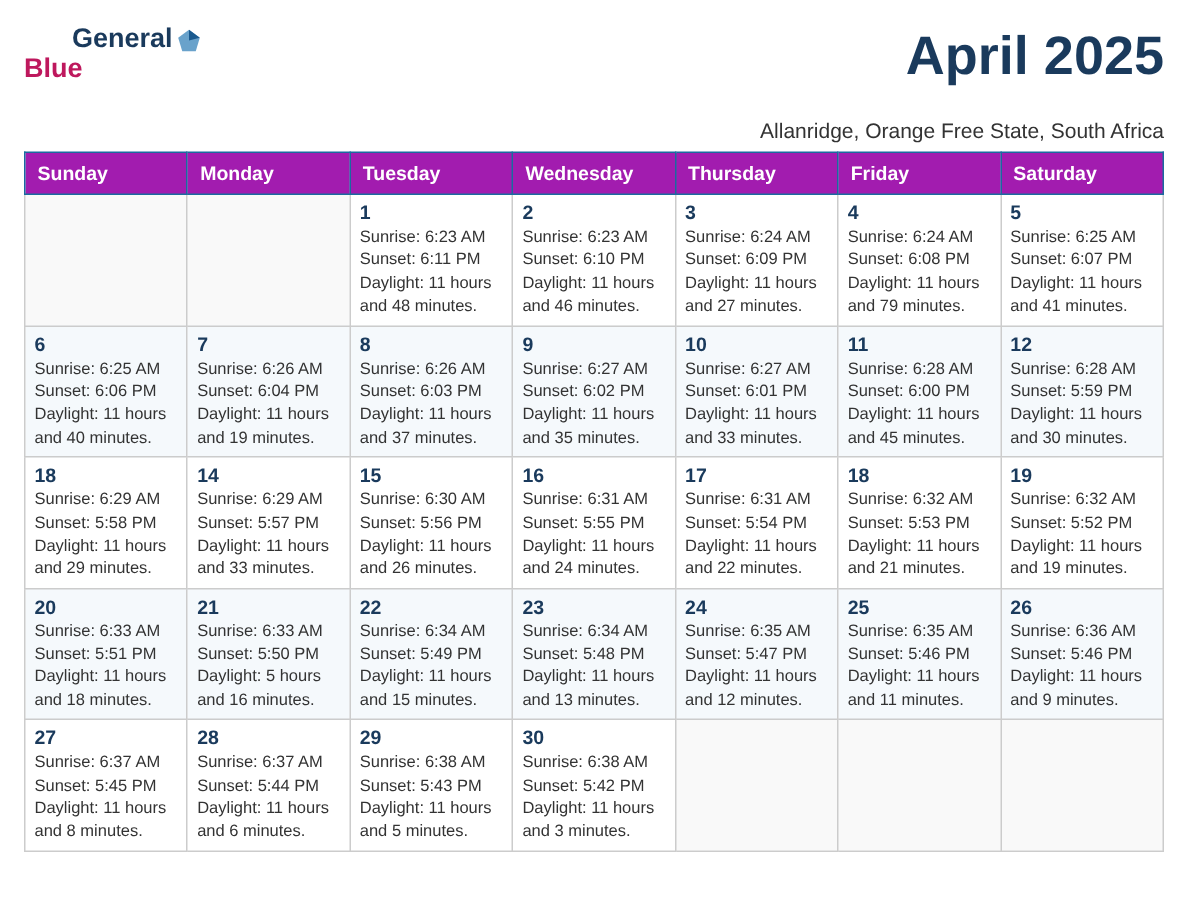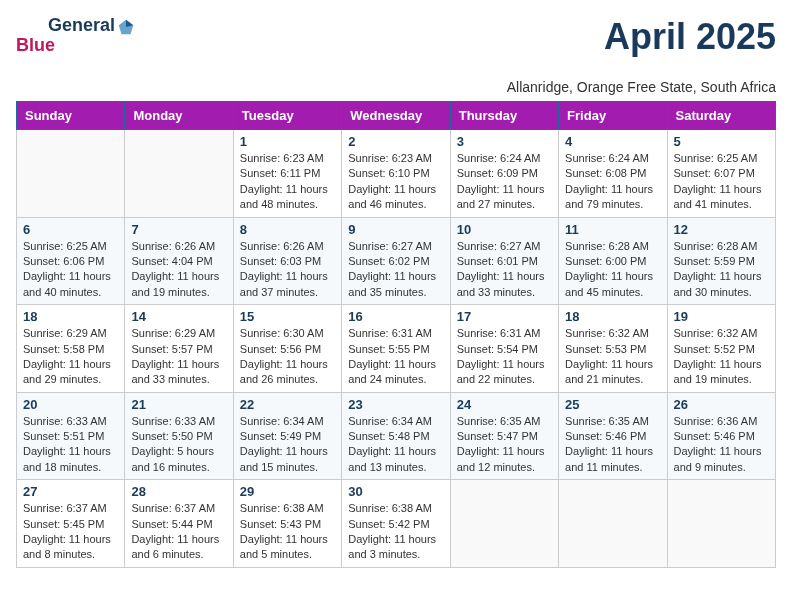--- a/index.html
+++ b/index.html
@@ -155,21 +155,21 @@
           <div class="day-info"><span>Sunrise: 6:25 AM</span><br><span>Sunset: 6:07 PM</span><br><span>Daylight: 11 hours and 41 minutes.</span></div>
         </td>
       </tr>
       <tr>
         <td>
           <span class="day-num">6</span>
           <div class="day-info"><span>Sunrise: 6:25 AM</span><br><span>Sunset: 6:06 PM</span><br><span>Daylight: 11 hours and 40 minutes.</span></div>
         </td>
         <td>
           <span class="day-num">7</span>
-          <div class="day-info"><span>Sunrise: 6:26 AM</span><br><span>Sunset: 4:04 PM</span><br><span>Daylight: 11 hours and 19 minutes.</span></div>
+          <div class="day-info"><span>Sunrise: 6:26 AM</span><br><span>Sunset: 6:04 PM</span><br><span>Daylight: 11 hours and 19 minutes.</span></div>
         </td>
         <td>
           <span class="day-num">8</span>
           <div class="day-info"><span>Sunrise: 6:26 AM</span><br><span>Sunset: 6:03 PM</span><br><span>Daylight: 11 hours and 37 minutes.</span></div>
         </td>
         <td>
           <span class="day-num">9</span>
           <div class="day-info"><span>Sunrise: 6:27 AM</span><br><span>Sunset: 6:02 PM</span><br><span>Daylight: 11 hours and 35 minutes.</span></div>
         </td>
         <td>

